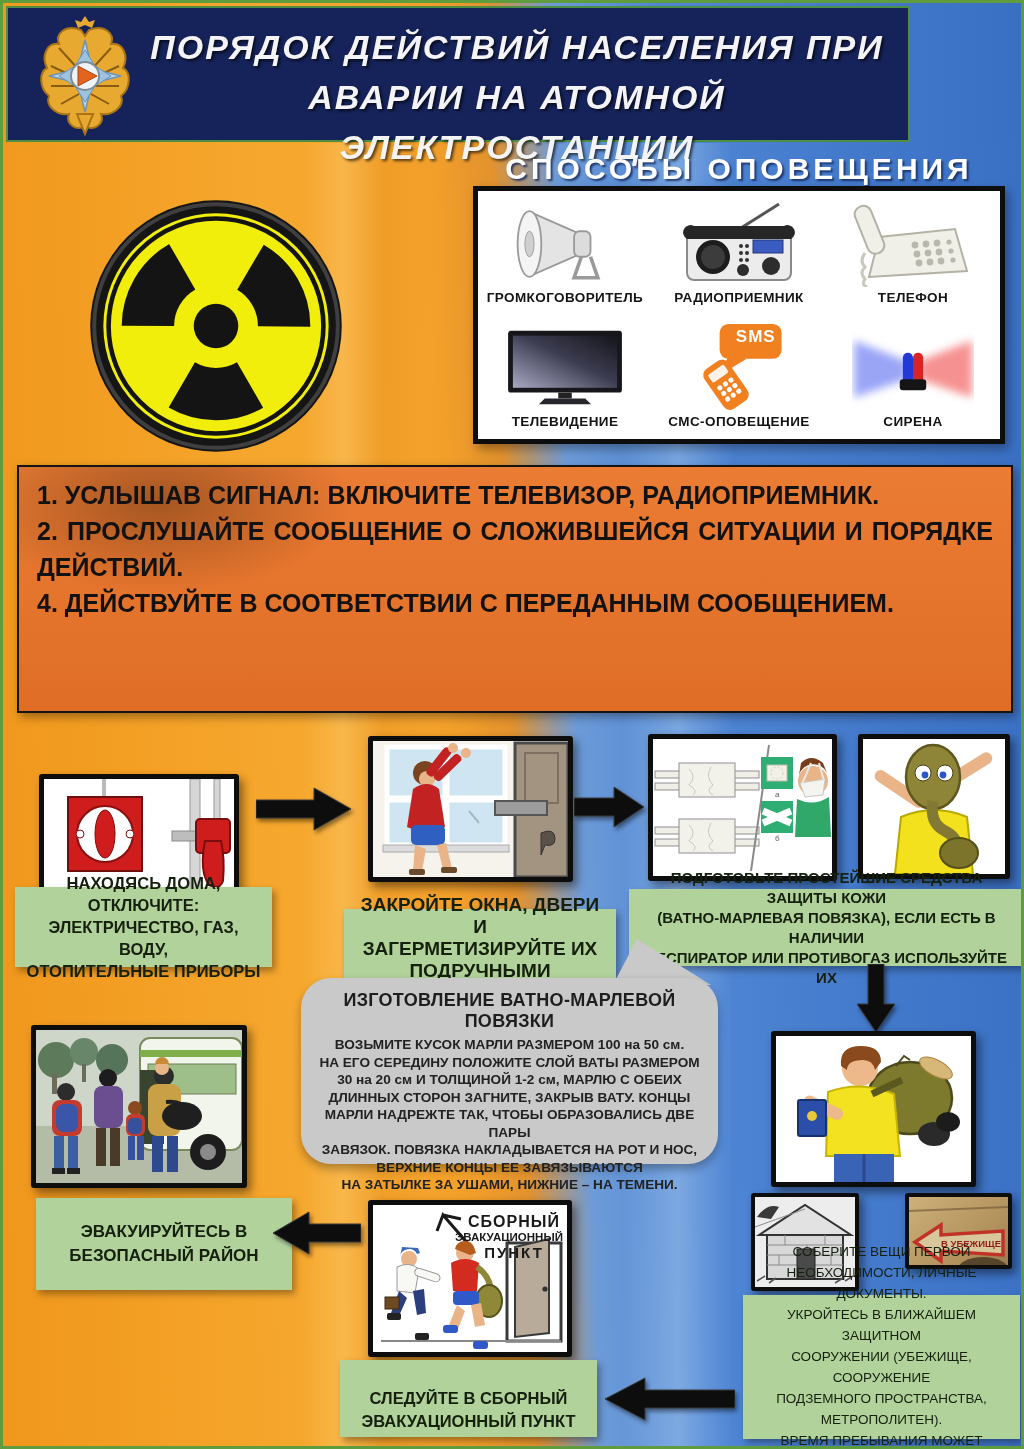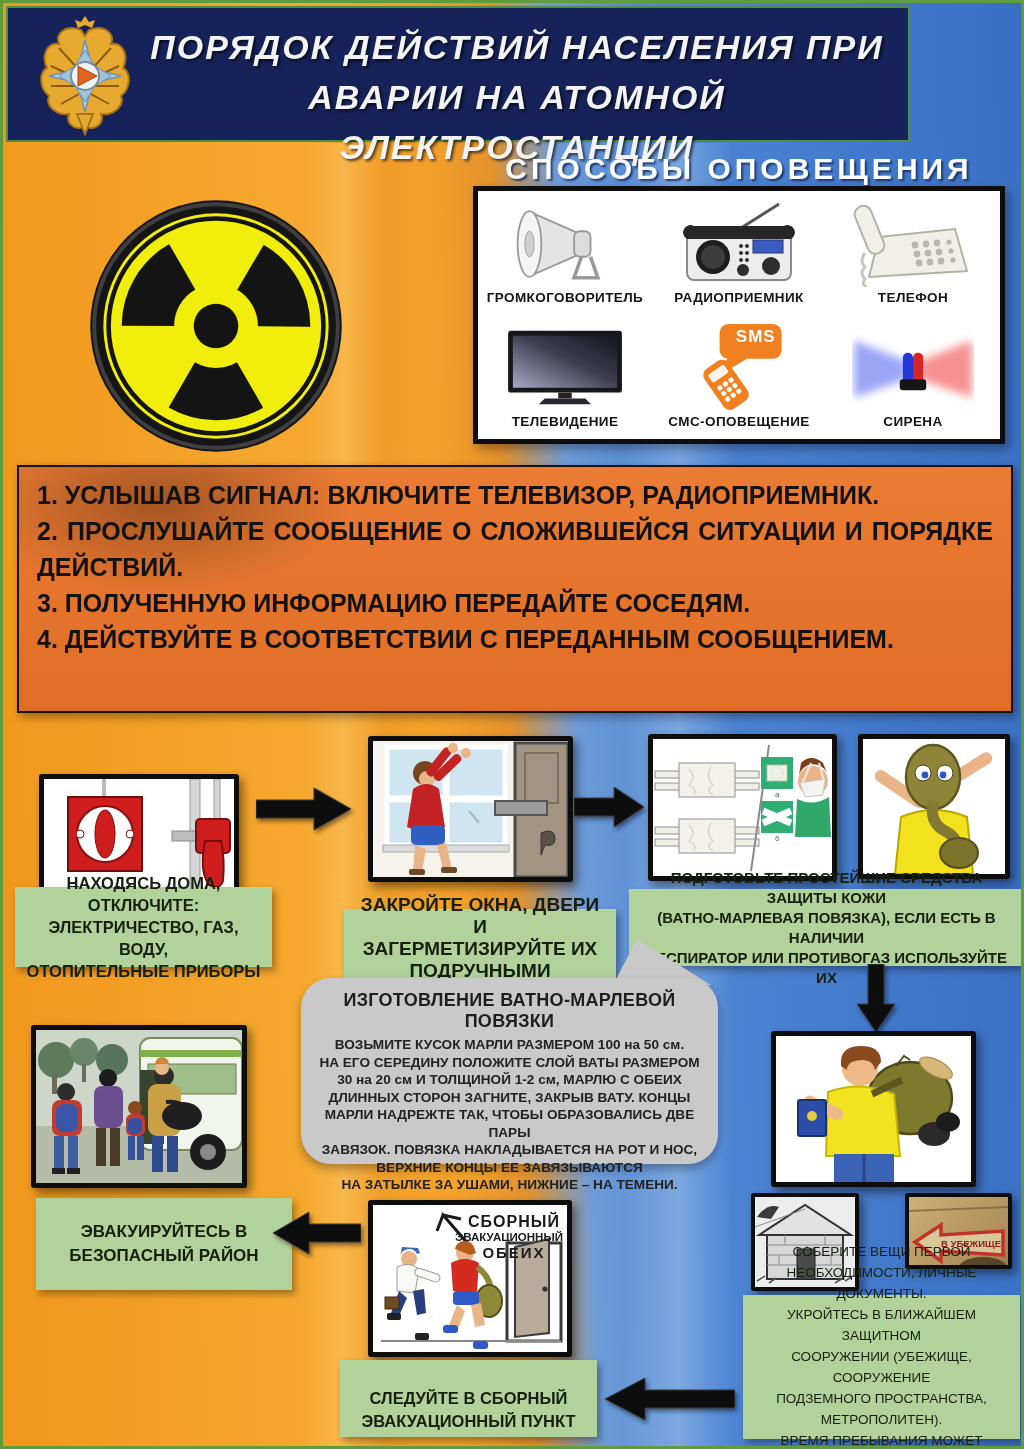--- a/index.html
+++ b/index.html
@@ -200,21 +200,20 @@
         </svg>
       </div>
       <div class="method-label">СИРЕНА</div>
     </div>
   </div>
 
   <div class="abs orange-box">
     <div class="signal-steps">
       <div>1. УСЛЫШАВ СИГНАЛ: ВКЛЮЧИТЕ ТЕЛЕВИЗОР, РАДИОПРИЕМНИК.</div>
       <div>2. ПРОСЛУШАЙТЕ СООБЩЕНИЕ О СЛОЖИВШЕЙСЯ СИТУАЦИИ И ПОРЯДКЕ ДЕЙСТВИЙ.</div>
-      <div>3. ПОЛУЧЕННУЮ ИНФОРМАЦИЮ ПЕРЕДАЙТЕ СОСЕДЯМ.</div>
       <div>4. ДЕЙСТВУЙТЕ В СООТВЕТСТВИИ С ПЕРЕДАННЫМ СООБЩЕНИЕМ.</div>
     </div>
   </div>
 
   <div class="abs tile" style="left:36px;top:733px;width:200px;height:145px;margin-top:38px;">
     <svg width="190" height="135" viewBox="0 0 190 135" style="position:absolute;left:0;top:0;">
       <rect x="146" y="0" width="10" height="135" fill="#d6d6d6" stroke="#9a9a9a"></rect>
       <rect x="170" y="0" width="6" height="135" fill="#d6d6d6" stroke="#9a9a9a"></rect>
       <rect x="58" y="0" width="4" height="20" fill="#bbb"></rect>
       <rect x="24" y="18" width="74" height="74" fill="#cf1d1d" stroke="#6e0e0e" stroke-width="2"></rect>
@@ -426,21 +425,21 @@
         <path d="M104,62 q14,10 14,26" stroke="#8f8838" stroke-width="6" fill="none"></path>
         <ellipse cx="116" cy="96" rx="13" ry="16" fill="#8f8838" stroke="#55501c" stroke-width="2"></ellipse>
         <rect x="80" y="86" width="26" height="14" rx="4" fill="#2f58c8"></rect>
         <path d="M84,100 l-8,20 l9,4 l7,-18 M98,100 l4,22 l10,-2 l-4,-22" fill="#e8b488"></path>
         <rect x="70" y="120" width="15" height="8" rx="3" fill="#2f58c8"></rect>
           <rect x="100" y="136" width="15" height="8" rx="3" fill="#2f58c8"></rect>
       </g>
     </svg>
     <div class="sign-line" style="left:88px;top:8px;width:106px;font-size:16px;letter-spacing:1px;">СБОРНЫЙ</div>
     <div class="sign-line" style="left:76px;top:26px;width:120px;font-size:11.5px;">ЭВАКУАЦИОННЫЙ</div>
-    <div class="sign-line" style="left:96px;top:39px;width:90px;font-size:15px;letter-spacing:2px;">ОБЕИХ</div>
+    <div class="sign-line" style="left:96px;top:39px;width:90px;font-size:15px;letter-spacing:2px;">ПУНКТ</div>
   </div>
 
   <div class="abs glabel pre" style="left:337px;top:1357px;width:257px;height:77px;font-size:16.5px;line-height:23px;align-items:flex-start;padding-top:27px;">СЛЕДУЙТЕ В СБОРНЫЙ
 ЭВАКУАЦИОННЫЙ ПУНКТ</div>
 
   <svg class="abs arrow" style="left:602px;top:1372px;" width="130" height="48" viewBox="0 0 130 48">
     <polygon points="130,15 40,15 40,3 0,24 40,45 40,33 130,33" fill="#0d0d0d" stroke="#3a3a3a"></polygon>
   </svg>
 
   <div class="abs tile" style="left:768px;top:1028px;width:205px;height:156px;">

